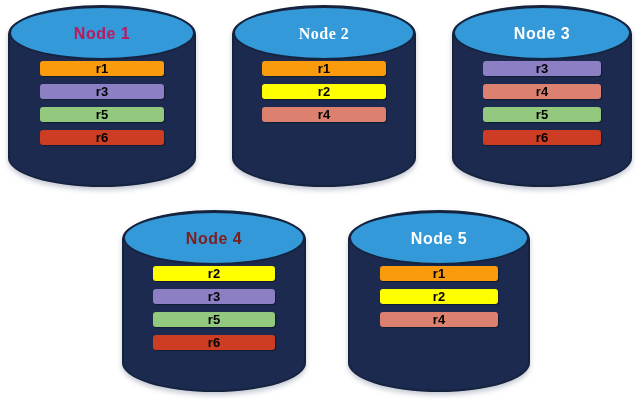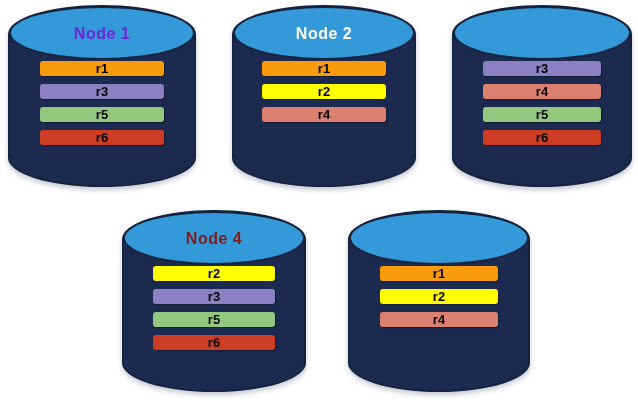--- a/index.html
+++ b/index.html
@@ -80,41 +80,42 @@
     box-shadow: 1px 1px 1px rgba(0,0,0,0.35);
   }
 </style>
 </head>
 <body>
 
 <div id="canvas">
     <div class="node" style="left: 8px; top: 5px; width: 188px; height: 182px;">
       <div class="cyl-body" style="background: rgb(27, 42, 78); border-color: rgb(21, 35, 63);"></div>
       <div class="cyl-top" style="background: rgb(51, 153, 216); border-color: rgb(21, 35, 63);"></div>
-      <div class="node-title" style="color: #6d28d9;">Node  1</div>
+      <div class="node-title" style="color: #be185d;">Node  1</div>
       <div class="bars">
         <div class="bar" style="background: rgb(249, 155, 12); width: 124px;">r1</div>
         <div class="bar" style="background: rgb(140, 127, 196); width: 124px;">r3</div>
         <div class="bar" style="background: rgb(146, 201, 126); width: 124px;">r5</div>
         <div class="bar" style="background: rgb(204, 61, 36); width: 124px;">r6</div>
       </div>
     </div>
     <div class="node" style="left: 232px; top: 5px; width: 184px; height: 182px;">
       <div class="cyl-body" style="background: rgb(27, 42, 78); border-color: rgb(21, 35, 63);"></div>
       <div class="cyl-top" style="background: rgb(51, 153, 216); border-color: rgb(21, 35, 63);"></div>
-      <div class="node-title" style="color: rgb(255, 255, 255);">Node  2</div>
+      <div class="node-title" style="color: rgb(255, 255, 255); font-family: Liberation Serif, serif;">Node  2</div>
       <div class="bars">
         <div class="bar" style="background: rgb(249, 155, 12); width: 124px;">r1</div>
         <div class="bar" style="background: rgb(255, 255, 0); width: 124px;">r2</div>
         <div class="bar" style="background: rgb(220, 128, 112); width: 124px;">r4</div>
       </div>
     </div>
     <div class="node" style="left: 452px; top: 5px; width: 180px; height: 182px;">
       <div class="cyl-body" style="background: rgb(27, 42, 78); border-color: rgb(21, 35, 63);"></div>
       <div class="cyl-top" style="background: rgb(51, 153, 216); border-color: rgb(21, 35, 63);"></div>
+      <div class="node-title" style="color: rgb(255, 255, 255);">Node  3</div>
       <div class="bars">
         <div class="bar" style="background: rgb(140, 127, 196); width: 118px;">r3</div>
         <div class="bar" style="background: rgb(220, 128, 112); width: 118px;">r4</div>
         <div class="bar" style="background: rgb(146, 201, 126); width: 118px;">r5</div>
         <div class="bar" style="background: rgb(204, 61, 36); width: 118px;">r6</div>
       </div>
     </div>
     <div class="node" style="left: 122px; top: 210px; width: 184px; height: 182px;">
       <div class="cyl-body" style="background: rgb(27, 42, 78); border-color: rgb(21, 35, 63);"></div>
       <div class="cyl-top" style="background: rgb(51, 153, 216); border-color: rgb(21, 35, 63);"></div>
@@ -122,19 +123,20 @@
       <div class="bars">
         <div class="bar" style="background: rgb(255, 255, 0); width: 122px;">r2</div>
         <div class="bar" style="background: rgb(140, 127, 196); width: 122px;">r3</div>
         <div class="bar" style="background: rgb(146, 201, 126); width: 122px;">r5</div>
         <div class="bar" style="background: rgb(204, 61, 36); width: 122px;">r6</div>
       </div>
     </div>
     <div class="node" style="left: 348px; top: 210px; width: 182px; height: 182px;">
       <div class="cyl-body" style="background: rgb(27, 42, 78); border-color: rgb(21, 35, 63);"></div>
       <div class="cyl-top" style="background: rgb(51, 153, 216); border-color: rgb(21, 35, 63);"></div>
+      <div class="node-title" style="color: rgb(255, 255, 255);">Node  5</div>
       <div class="bars">
         <div class="bar" style="background: rgb(249, 155, 12); width: 118px;">r1</div>
         <div class="bar" style="background: rgb(255, 255, 0); width: 118px;">r2</div>
         <div class="bar" style="background: rgb(220, 128, 112); width: 118px;">r4</div>
       </div>
     </div>
   </div>
 
 </body></html>

